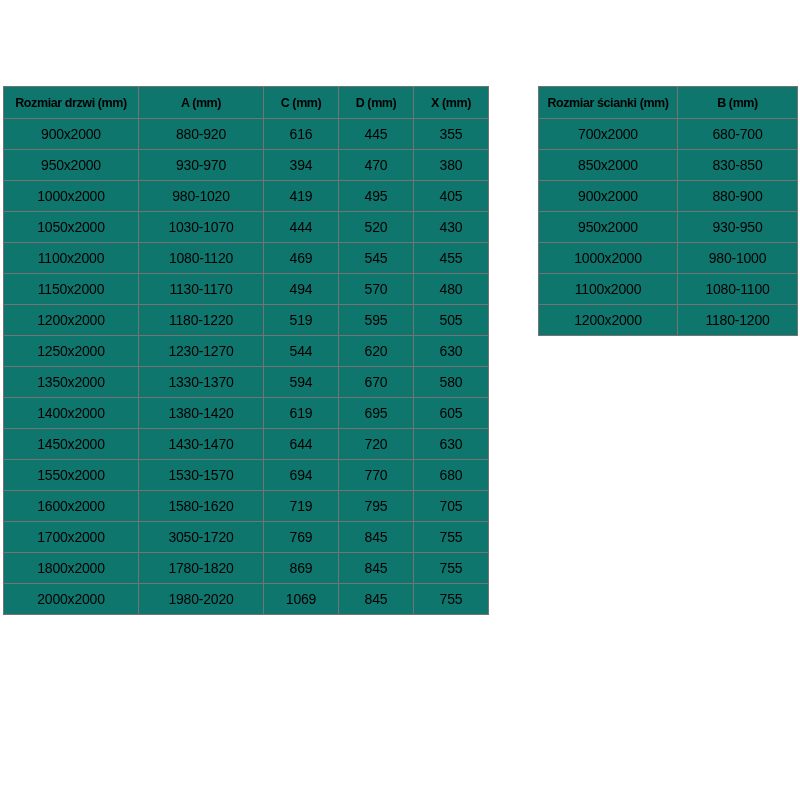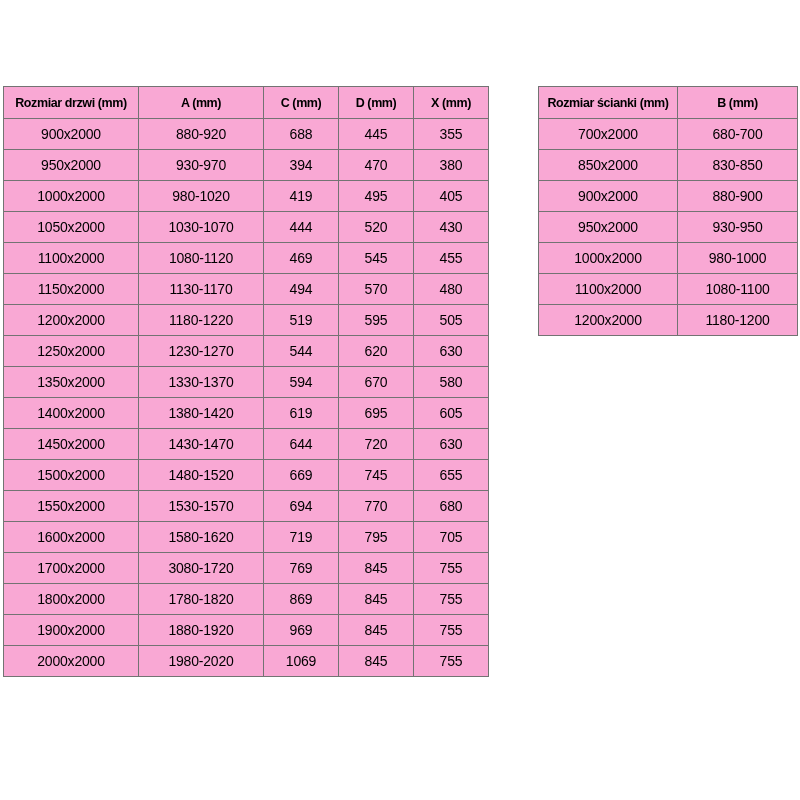--- a/index.html
+++ b/index.html
@@ -11,21 +11,21 @@
     width: 800px;
     height: 800px;
     position: relative;
     font-family: "Liberation Sans", sans-serif;
     color: #000000;
   }
   table.spec-table {
     position: absolute;
     border-collapse: collapse;
     table-layout: fixed;
-    background: #f9a8d4;
+    background: #0f766e;
   }
   table.spec-table th,
   table.spec-table td {
     border: 1px solid #737373;
     text-align: center;
     vertical-align: middle;
     padding: 0 2px;
     overflow: hidden;
   }
   table.spec-table td {
@@ -76,21 +76,21 @@
         <th>A (mm)</th>
         <th>C (mm)</th>
         <th>D (mm)</th>
         <th>X (mm)</th>
       </tr>
   </thead>
   <tbody>
       <tr>
         <td>900x2000</td>
         <td>880-920</td>
-        <td>688</td>
+        <td>616</td>
         <td>445</td>
         <td>355</td>
       </tr>
       <tr>
         <td>950x2000</td>
         <td>930-970</td>
         <td>394</td>
         <td>470</td>
         <td>380</td>
       </tr>
@@ -151,58 +151,44 @@
         <td>605</td>
       </tr>
       <tr>
         <td>1450x2000</td>
         <td>1430-1470</td>
         <td>644</td>
         <td>720</td>
         <td>630</td>
       </tr>
       <tr>
-        <td>1500x2000</td>
-        <td>1480-1520</td>
-        <td>669</td>
-        <td>745</td>
-        <td>655</td>
-      </tr>
-      <tr>
         <td>1550x2000</td>
         <td>1530-1570</td>
         <td>694</td>
         <td>770</td>
         <td>680</td>
       </tr>
       <tr>
         <td>1600x2000</td>
         <td>1580-1620</td>
         <td>719</td>
         <td>795</td>
         <td>705</td>
       </tr>
       <tr>
         <td>1700x2000</td>
-        <td>3080-1720</td>
+        <td>3050-1720</td>
         <td>769</td>
         <td>845</td>
         <td>755</td>
       </tr>
       <tr>
         <td>1800x2000</td>
         <td>1780-1820</td>
         <td>869</td>
-        <td>845</td>
-        <td>755</td>
-      </tr>
-      <tr>
-        <td>1900x2000</td>
-        <td>1880-1920</td>
-        <td>969</td>
         <td>845</td>
         <td>755</td>
       </tr>
       <tr>
         <td>2000x2000</td>
         <td>1980-2020</td>
         <td>1069</td>
         <td>845</td>
         <td>755</td>
       </tr>

